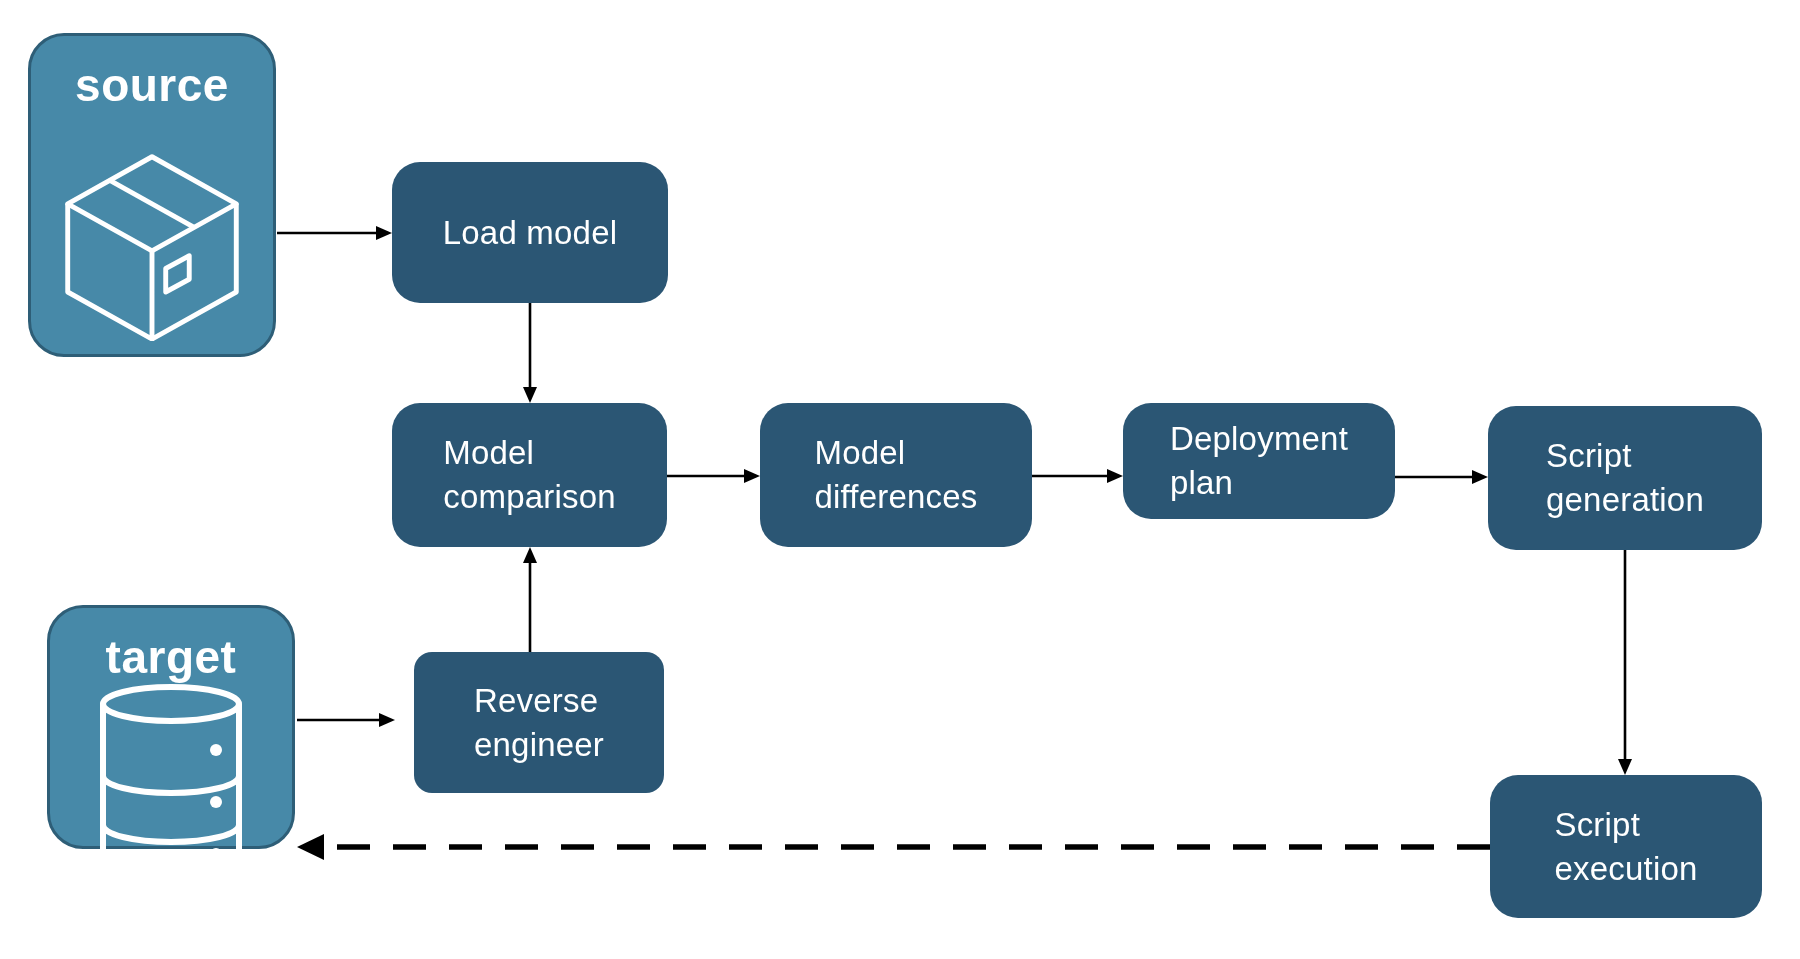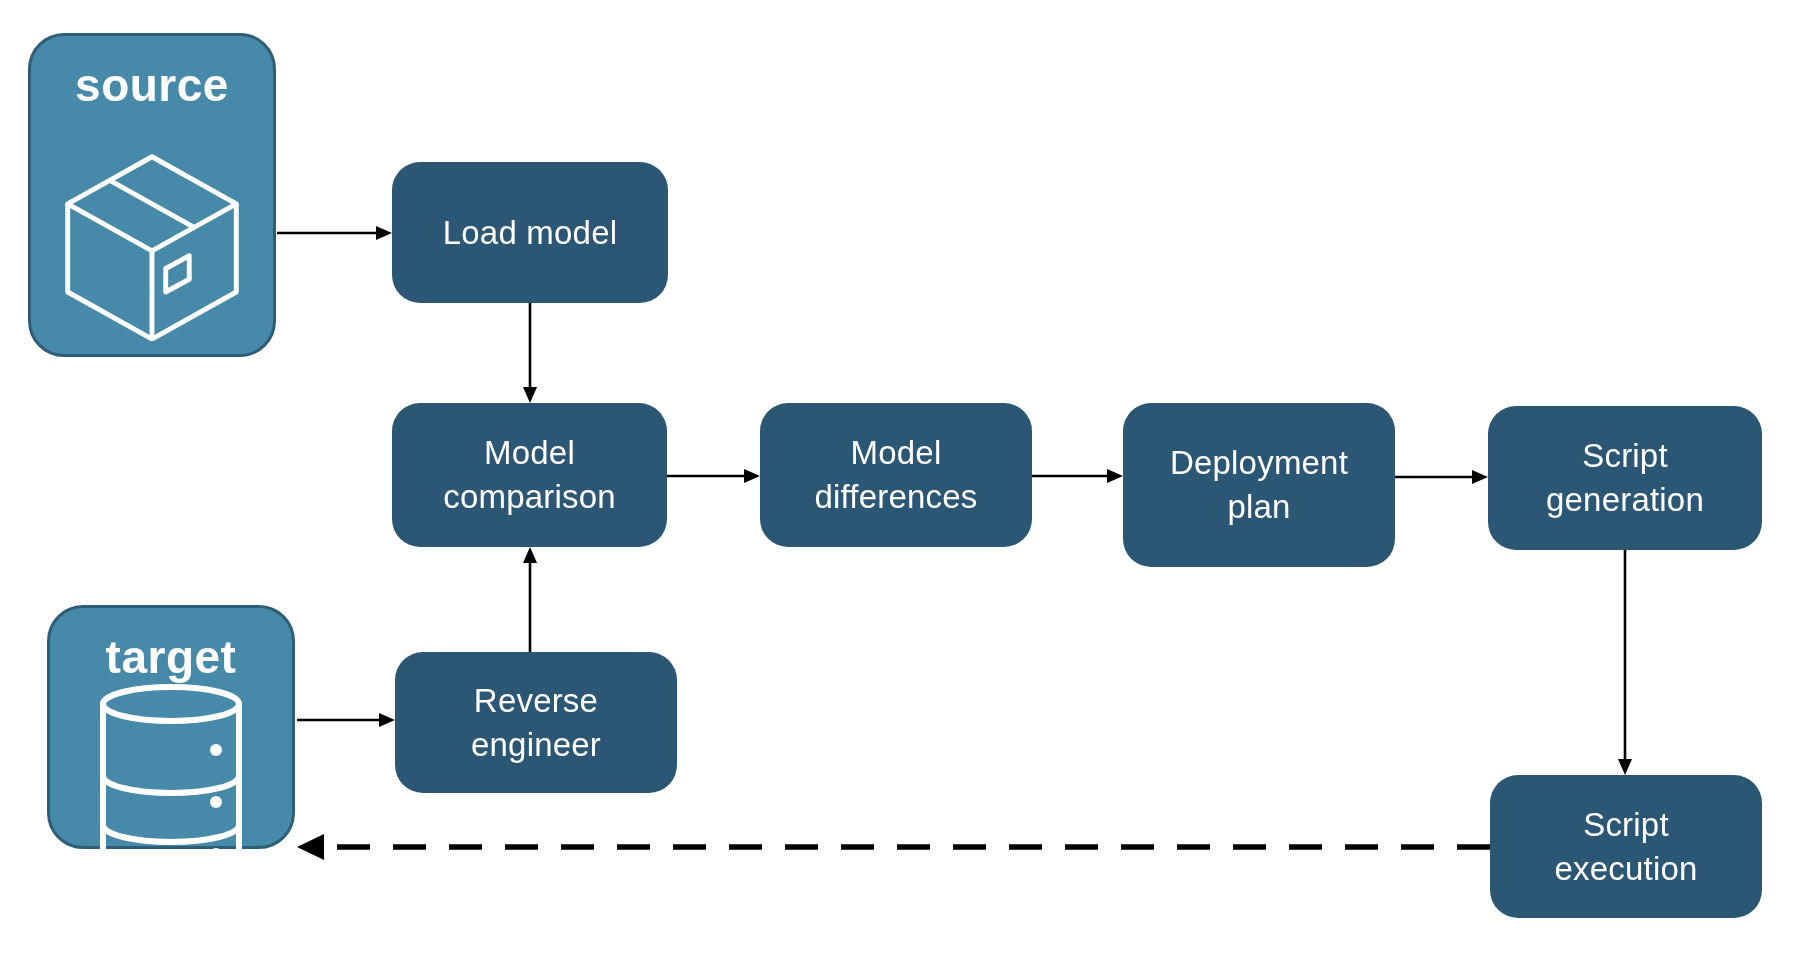--- a/index.html
+++ b/index.html
@@ -14,21 +14,21 @@
 
   
   .node {
     position: absolute;
     background: #2b5674;
     border-radius: 28px;
     color: #ffffff;
     display: flex;
     align-items: center;
     justify-content: center;
-    text-align: center;
+    text-align: left;
     font-size: 33px;
     line-height: 1.32;
     white-space: pre-line;
     letter-spacing: 0.2px;
   }
 
   
   .entity {
     position: absolute;
     background: #4789a8;
@@ -47,23 +47,23 @@
     margin-top: 22px;
   }
   .entity-icon { flex: 1; display: flex; align-items: center; justify-content: center; }
 
   
   #entity-source   { left: 28px;  top: 33px;  width: 248px; height: 324px; gap: 19px; }
   #entity-target   { left: 47px;  top: 605px; width: 248px; height: 244px; }
   #node-load-model        { left: 392px;  top: 162px; width: 276px; height: 141px; }
   #node-model-comparison  { left: 392px;  top: 403px; width: 275px; height: 144px; }
   #node-model-differences { left: 760px;  top: 403px; width: 272px; height: 144px; }
-  #node-deployment-plan   { left: 1123px; top: 403px; width: 272px; height: 164px; }
+  #node-deployment-plan   { left: 1123px; top: 403px; width: 272px; height: 116px; }
   #node-script-generation { left: 1488px; top: 406px; width: 274px; height: 144px; }
-  #node-reverse-engineer  { left: 395px;  top: 652px; width: 282px; height: 141px; }
+  #node-reverse-engineer  { left: 414px;  top: 652px; width: 250px; height: 141px; border-radius: 18px; }
   #node-script-execution  { left: 1490px; top: 775px; width: 272px; height: 143px; }
 
   svg.edges { position: absolute; inset: 0; pointer-events: none; }
   .edge-line { stroke: #000000; stroke-width: 2.6; fill: none; }
   .edge-line-dashed { stroke: #000000; stroke-width: 5.5; fill: none; stroke-dasharray: 33 23; }
   .edge-head { fill: #000000; stroke: none; }
   .icon-stroke { stroke: #ffffff; fill: none; }
 </style>
 </head>
 <body>

